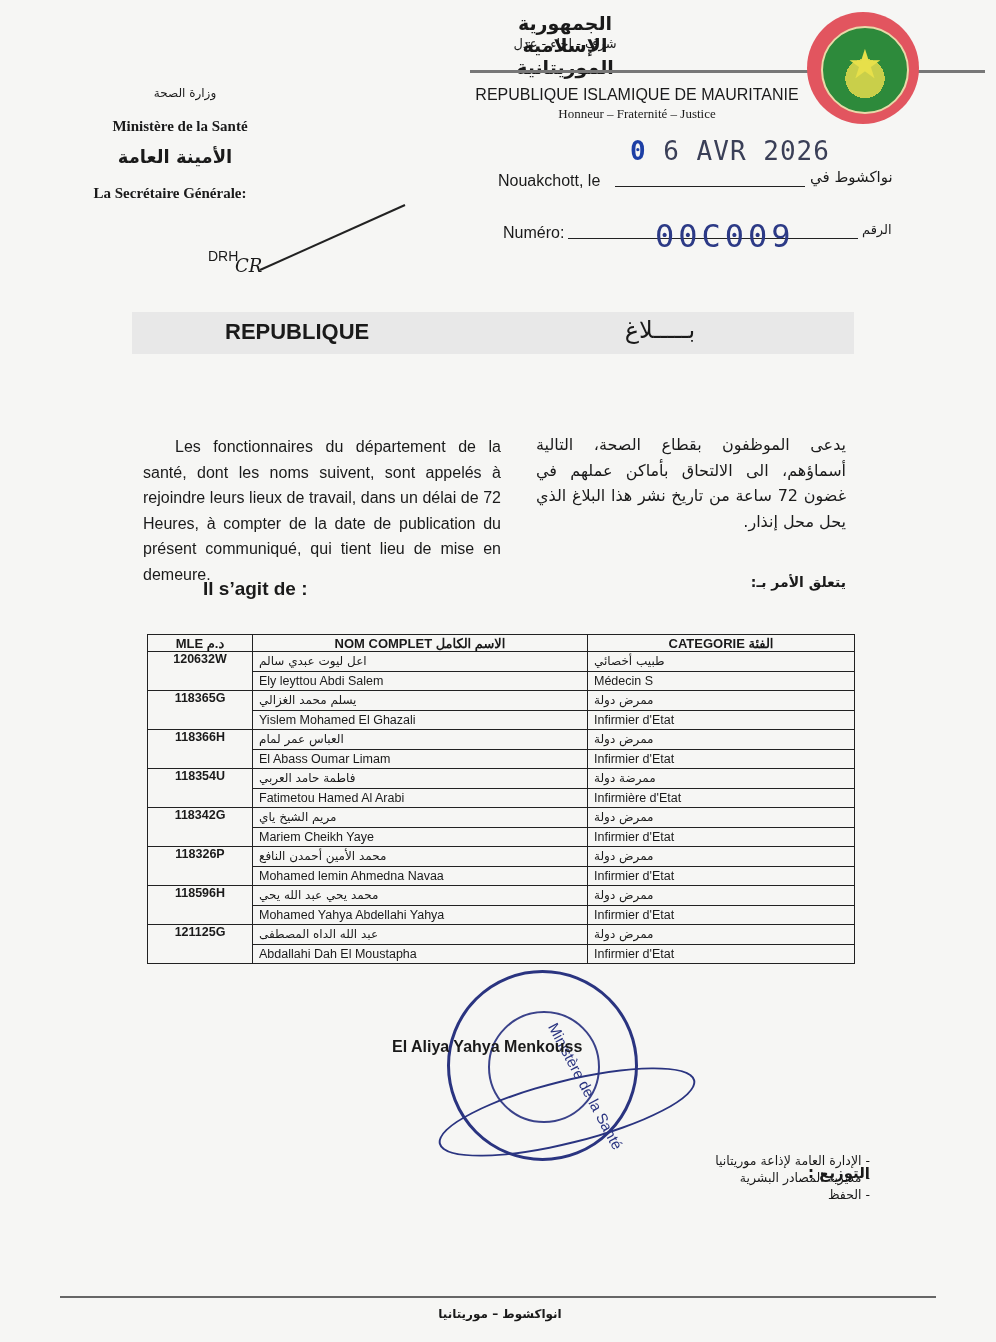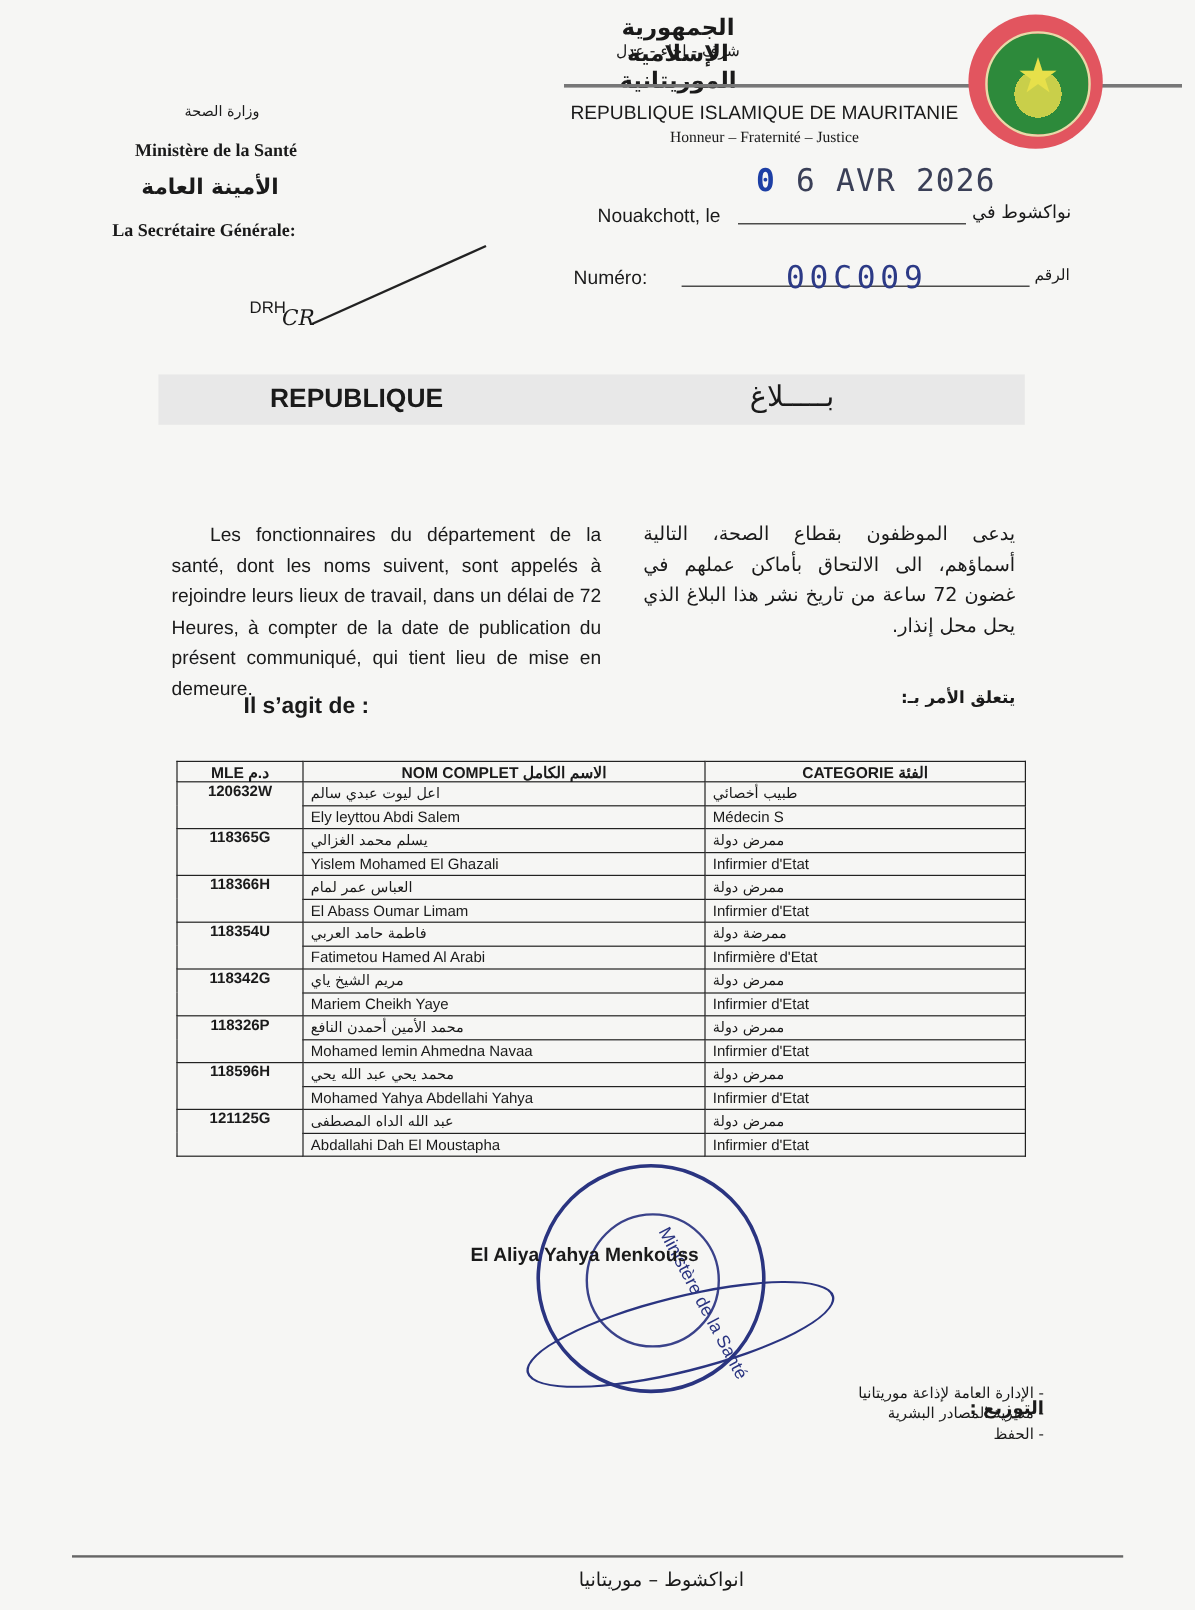--- a/index.html
+++ b/index.html
@@ -29,23 +29,23 @@
   #fr-min { left:80px; top:118px; width:200px; text-align:center; font-size:15px; font-weight:bold; }
   #ar-sg { left:110px; top:146px; width:130px; text-align:center; font-size:18px; font-weight:bold; }
   #fr-sg { left:70px; top:185px; width:200px; text-align:center; font-size:15px; font-weight:bold; }
 
   
   #stamp-date { left:630px; top:136px; font-size:26px; color:#3a3f57; letter-spacing:1px; font-family:"DejaVu Sans Mono", monospace; }
   #stamp-date .blue { color:#1d3fa5; font-weight:bold; }
   #lbl-nouak { left:498px; top:172px; font-size:16px; }
   #line-date { left:615px; top:186px; width:190px; height:1px; background:#222; }
   #lbl-nouak-ar { left:810px; top:168px; font-size:15px; }
-  #lbl-num { left:478px; top:224px; font-size:16px; }
+  #lbl-num { left:503px; top:224px; font-size:16px; }
   #line-num { left:568px; top:238px; width:290px; height:1px; background:#222; }
-  #stamp-num { left:655px; top:217px; font-size:26px; color:#2c3a86; letter-spacing:4px; font-family:"DejaVu Sans Mono", monospace; }
+  #stamp-num { left:655px; top:217px; font-size:32px; color:#2c3a86; letter-spacing:4px; font-family:"DejaVu Sans Mono", monospace; }
   #lbl-num-ar { left:862px; top:222px; font-size:13px; }
 
   
   #drh { left:208px; top:248px; font-size:14px; }
   #drh-sig { left:235px; top:255px; font-size:18px; font-style:italic; font-family:"DejaVu Serif", serif; }
 
   
   #title-bar { left:132px; top:312px; width:722px; height:42px; background:#e8e8e8; }
   #title-fr { left:225px; top:319px; font-size:22px; font-weight:bold; }
   #title-ar { left:600px; top:316px; width:120px; text-align:center; font-size:24px; }
@@ -75,21 +75,21 @@
   #sig-scribble { left:435px; top:1080px; width:260px; height:60px; border:2px solid #2a3480; border-radius:50%; transform:rotate(-14deg); }
   #signer { left:392px; top:1038px; font-size:16px; font-weight:bold; }
 
   
   #dist-title { left:790px; top:1124px; width:80px; text-align:right; font-size:15px; font-weight:bold;margin-top:40px; }
   #dist-list { left:680px; top:1152px; width:190px; font-size:12.5px; line-height:17px; }
   #dist-list div { text-align:right; }
 
   
   #foot-line { left:60px; top:1296px; width:876px; height:2px; background:#666; }
-  #foot-text { left:380px; top:1307px; width:240px; font-size:16px; font-weight:normal; }
+  #foot-text { left:380px; top:1307px; width:240px; text-align:center; font-size:12px; font-weight:bold; }
 </style>
 </head>
 <body>
 
 <div id="ar-rep" class="abs ar">الجمهورية الإسلامية الموريتانية</div>
 <div id="ar-motto" class="abs ar">شرف - إخاء - عدل</div>
 <div id="hdr-line" class="abs"></div>
 <div id="fr-rep" class="abs">REPUBLIQUE ISLAMIQUE DE MAURITANIE</div>
 <div id="fr-motto" class="abs serif">Honneur – Fraternité – Justice</div>
 <div id="emblem" class="abs">

